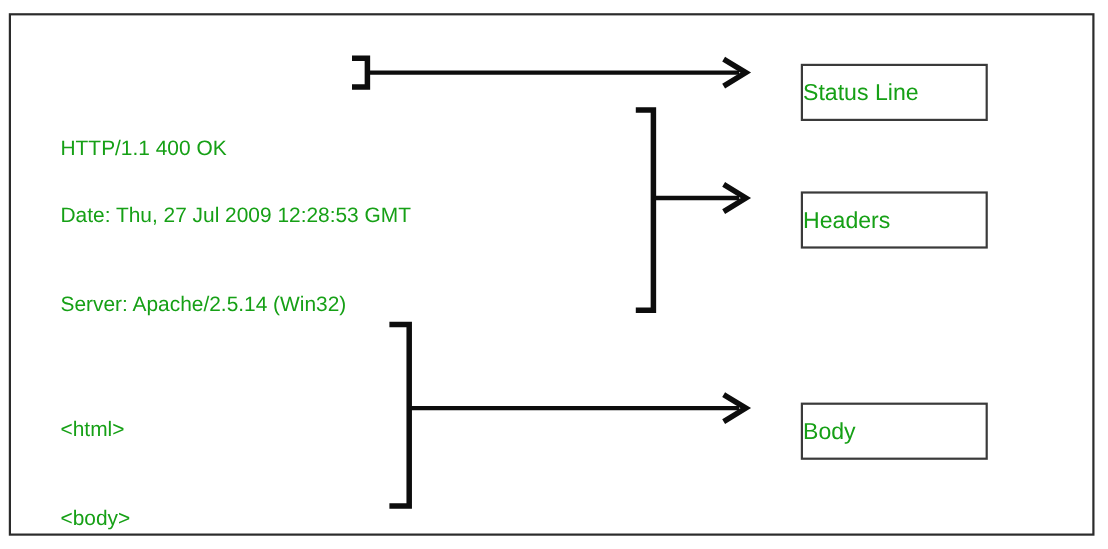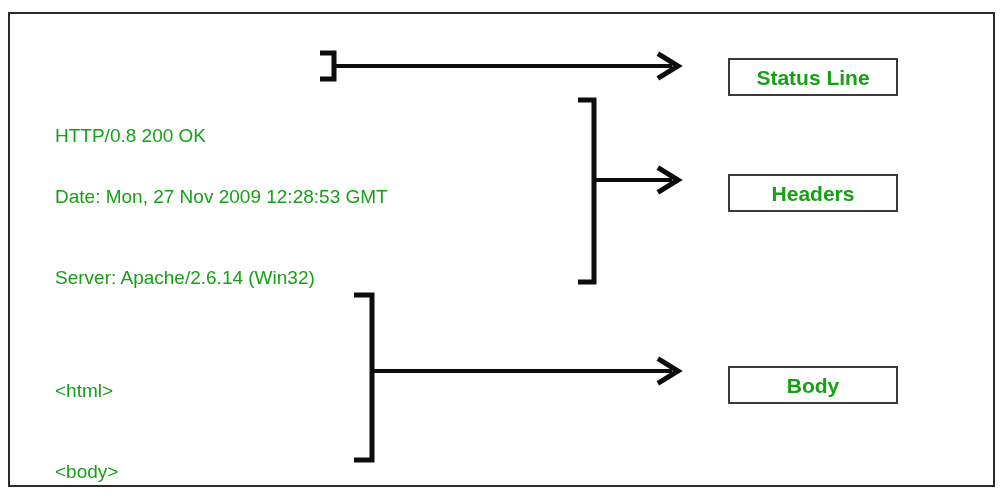--- a/index.html
+++ b/index.html
@@ -50,32 +50,31 @@
   #body-text {
     left: 45px;
     top: 309px;
   }
   .msg-line { display: block; height: 27px; }
 
   
   .label-box {
     position: absolute;
     width: 170px;
-    height: 38px;
+    height: 52px;
     border: 2px solid #3a3a3a;
     box-sizing: border-box;
     background: #ffffff;
     color: #16a016;
     font-family: "Liberation Sans", sans-serif;
     font-size: 21px;
     display: flex;
     align-items: center;
-    justify-content: center;
+    justify-content: flex-start;
     line-height: 1;
-    font-weight: bold;
   }
   #box-status-line { left: 718px; top: 44px; }
   #box-headers     { left: 718px; top: 160px; }
   #box-body        { left: 718px; top: 352px; }
 
   
   #connectors {
     position: absolute;
     left: 0;
     top: 0;
@@ -93,26 +92,26 @@
   .shaft   { stroke-width: 4; }
   .head    { stroke-width: 5; stroke-linecap: square; }
 </style>
 </head>
 <body>
 
 <div id="canvas">
   <div id="frame">
 
     <div class="msg-text" id="status-line-text">
-      <span class="msg-line">HTTP/0.8 200 OK</span>
+      <span class="msg-line">HTTP/1.1 400 OK</span>
     </div>
 
     <div class="msg-text" id="headers-text">
-      <span class="msg-line">Date: Mon, 27 Nov 2009 12:28:53 GMT</span>
-      <span class="msg-line">Server: Apache/2.6.14 (Win32)</span>
+      <span class="msg-line">Date: Thu, 27 Jul 2009 12:28:53 GMT</span>
+      <span class="msg-line">Server: Apache/2.5.14 (Win32)</span>
       
       
     </div>
 
     <div class="msg-text" id="body-text">
       <span class="msg-line">&lt;html&gt;</span>
       <span class="msg-line">&lt;body&gt;</span>
       
       
       

